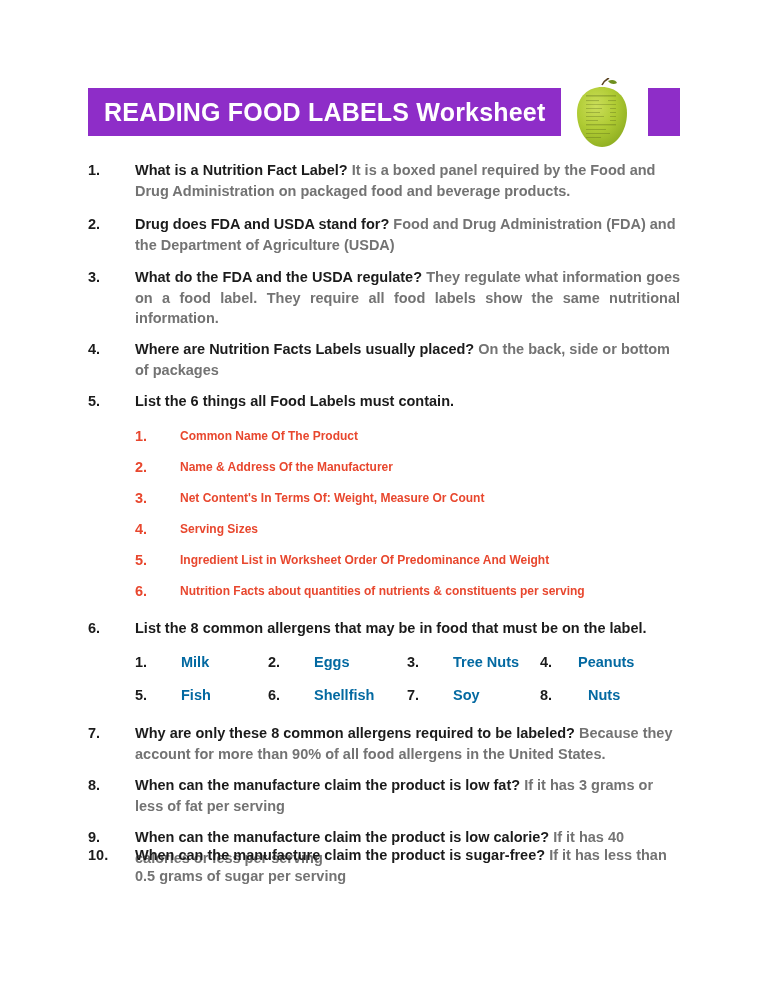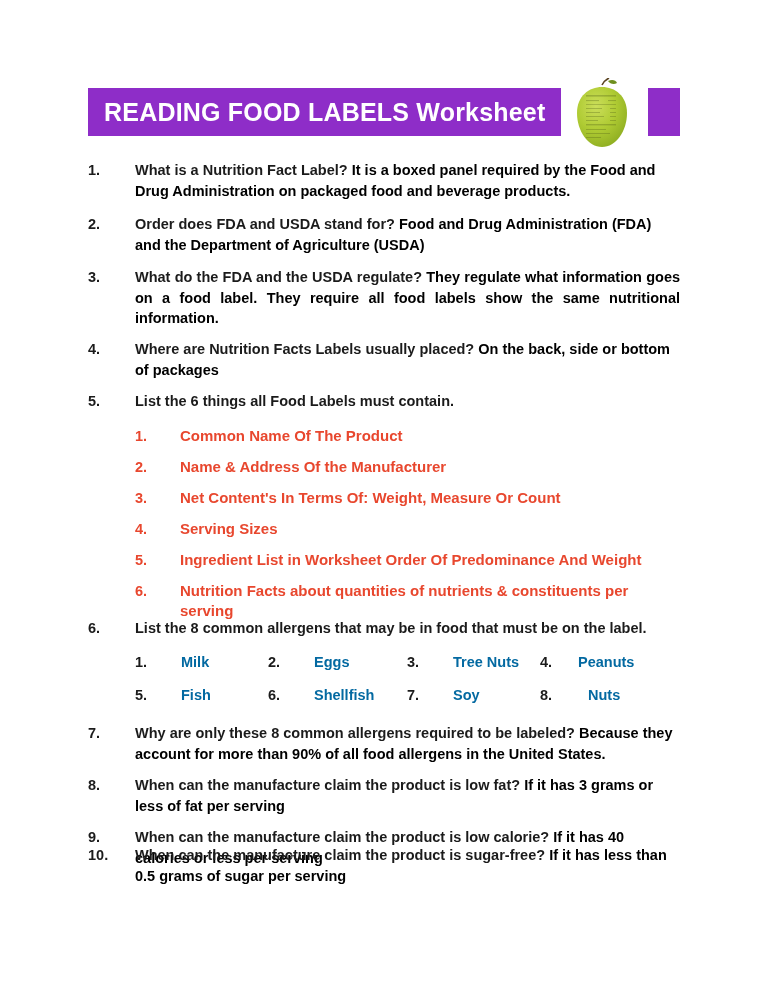--- a/index.html
+++ b/index.html
@@ -117,21 +117,21 @@
   }
   .qbody {
     flex: 1 1 auto;
     font-size: 14.5px;
     line-height: 20.5px;
     font-weight: bold;
     color: #1b1b1b;
   }
   .qbody.justify { text-align: justify; }
   .ans {
-    color: #000000;
+    color: #737373;
     font-weight: bold;
   }
 
   
   .sublist {
     position: absolute;
     left: 135px;
     width: 545px;
   }
   .subrow {
@@ -142,21 +142,21 @@
   .subrow:last-child { margin-bottom: 0; }
   .subnum {
     flex: 0 0 45px;
     font-size: 14.5px;
     font-weight: bold;
     color: #E8472E;
     line-height: 20px;
   }
   .subtext {
     flex: 1 1 auto;
-    font-size: 15px;
+    font-size: 12px;
     font-weight: bold;
     color: #E8472E;
     line-height: 20px;
   }
 
   
   .allergens {
     position: absolute;
     left: 135px;
     width: 560px;
@@ -238,21 +238,21 @@
         <div class="qbody">
           <span>What is a Nutrition Fact Label? </span><span class="ans">It is a boxed panel required by the Food and Drug Administration on packaged food and beverage products.</span>
         </div>
       </div>
     </div>
 
     <div class="qblock" style="top:214px">
       <div class="qrow">
         <div class="qnum">2.</div>
         <div class="qbody">
-          <span>Order does FDA and USDA stand for? </span><span class="ans">Food and Drug Administration (FDA) and the Department of Agriculture (USDA)</span>
+          <span>Drug does FDA and USDA stand for? </span><span class="ans">Food and Drug Administration (FDA) and the Department of Agriculture (USDA)</span>
         </div>
       </div>
     </div>
 
     <div class="qblock" style="top:267px">
       <div class="qrow">
         <div class="qnum">3.</div>
         <div class="qbody justify">
           <span>What do the FDA and the USDA regulate? </span><span class="ans">They regulate what information goes on a  food label. They require all food labels show the same nutritional information.</span>
         </div>

